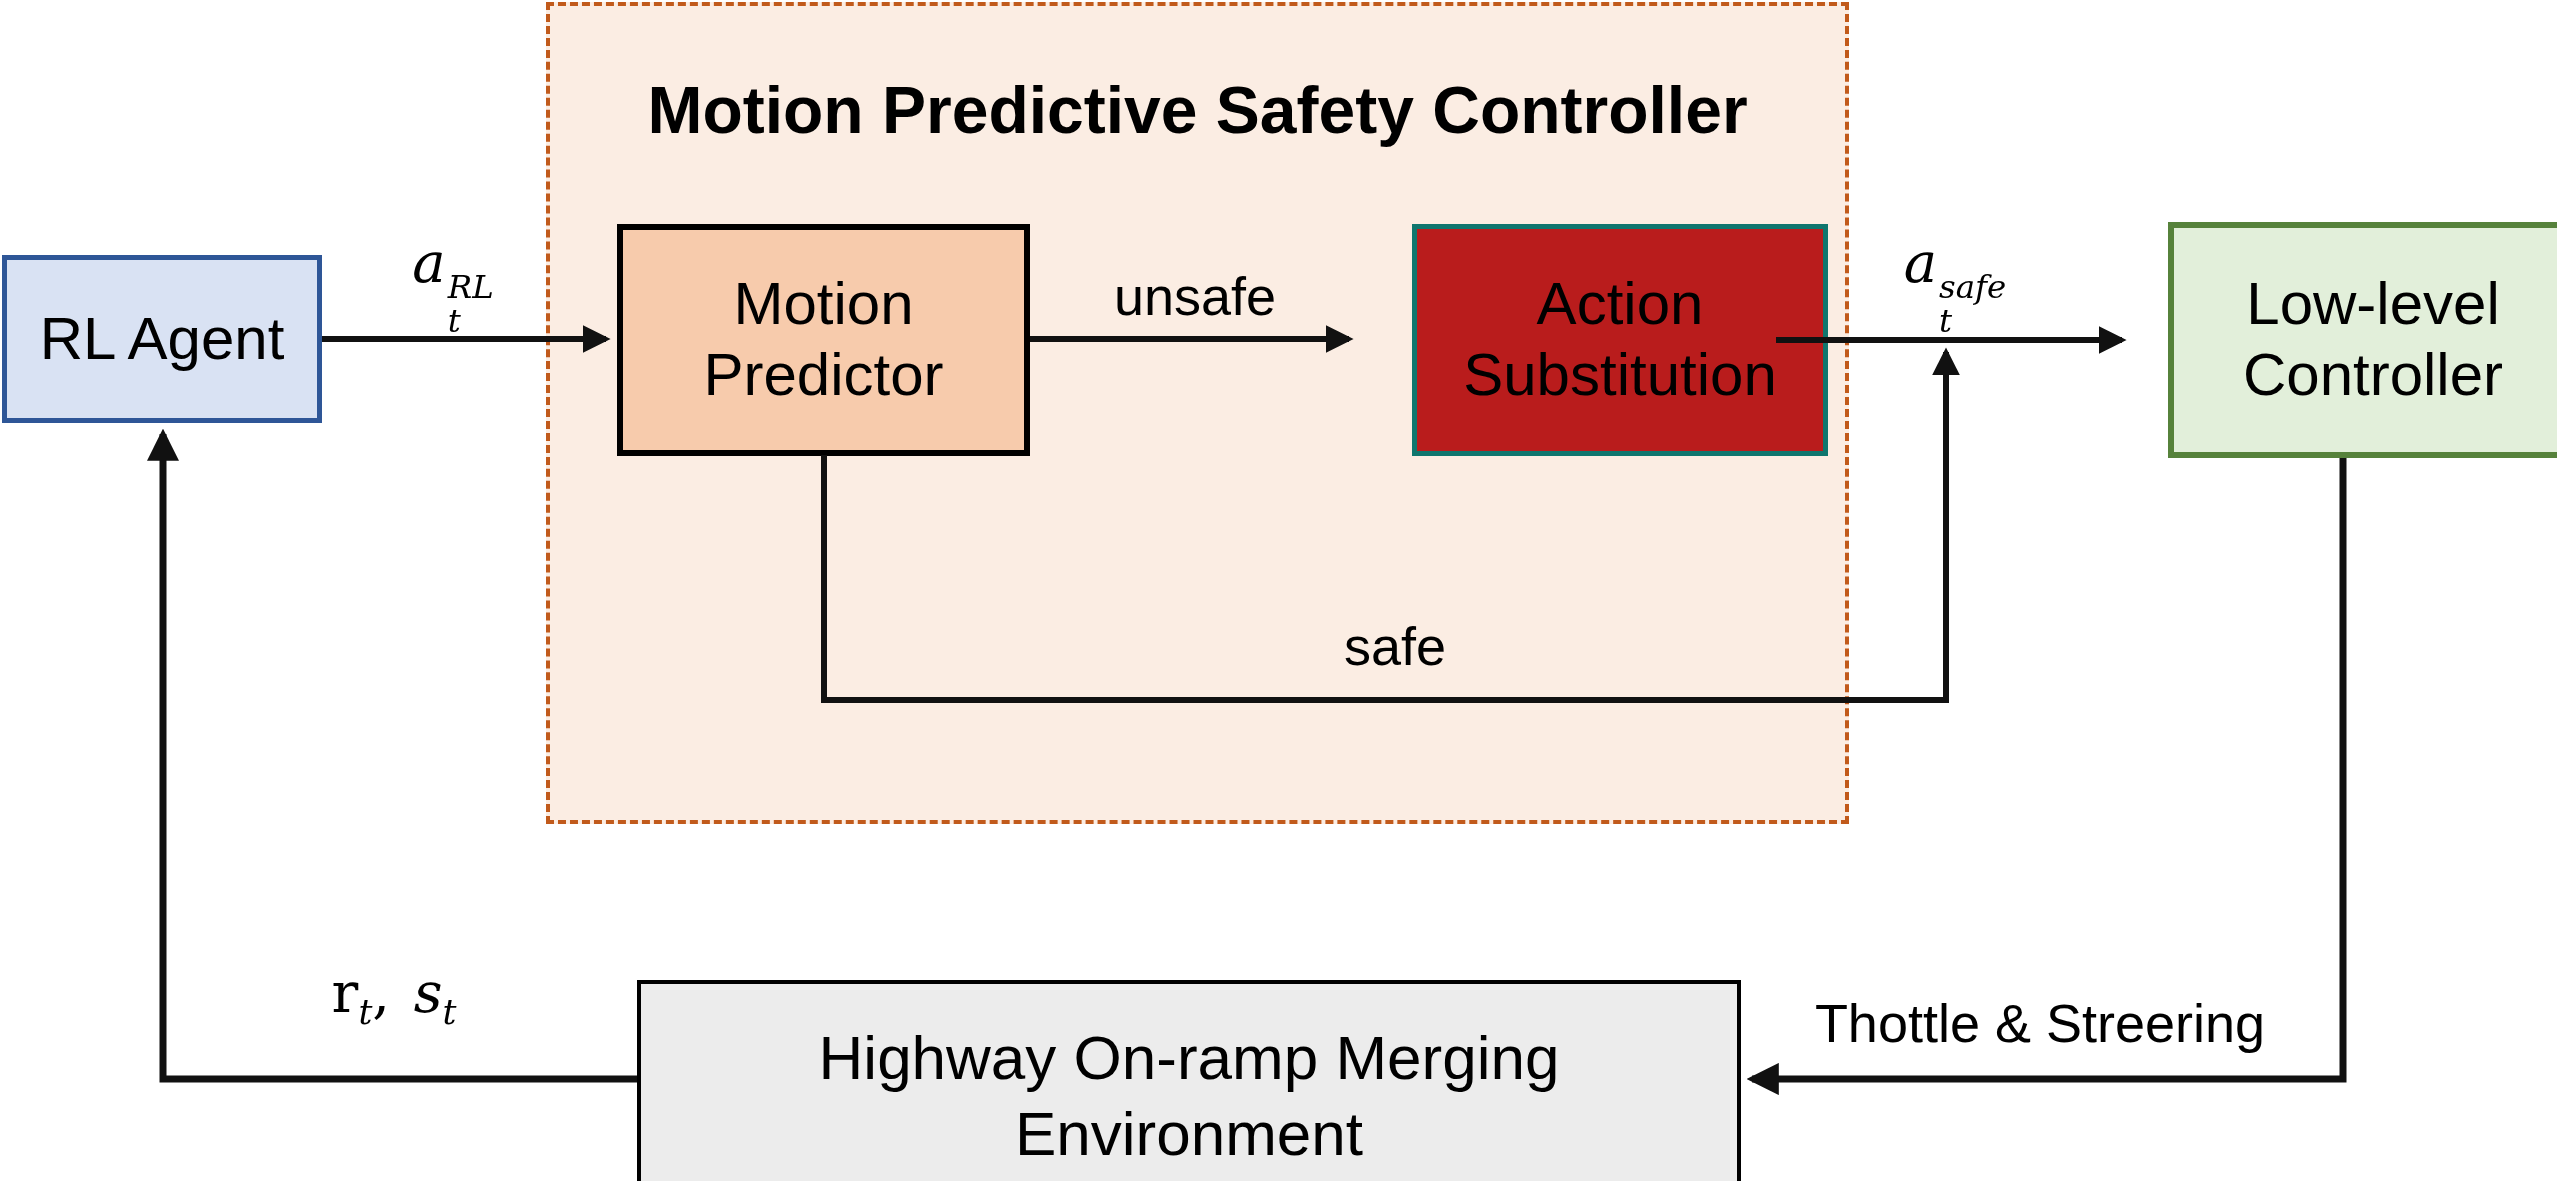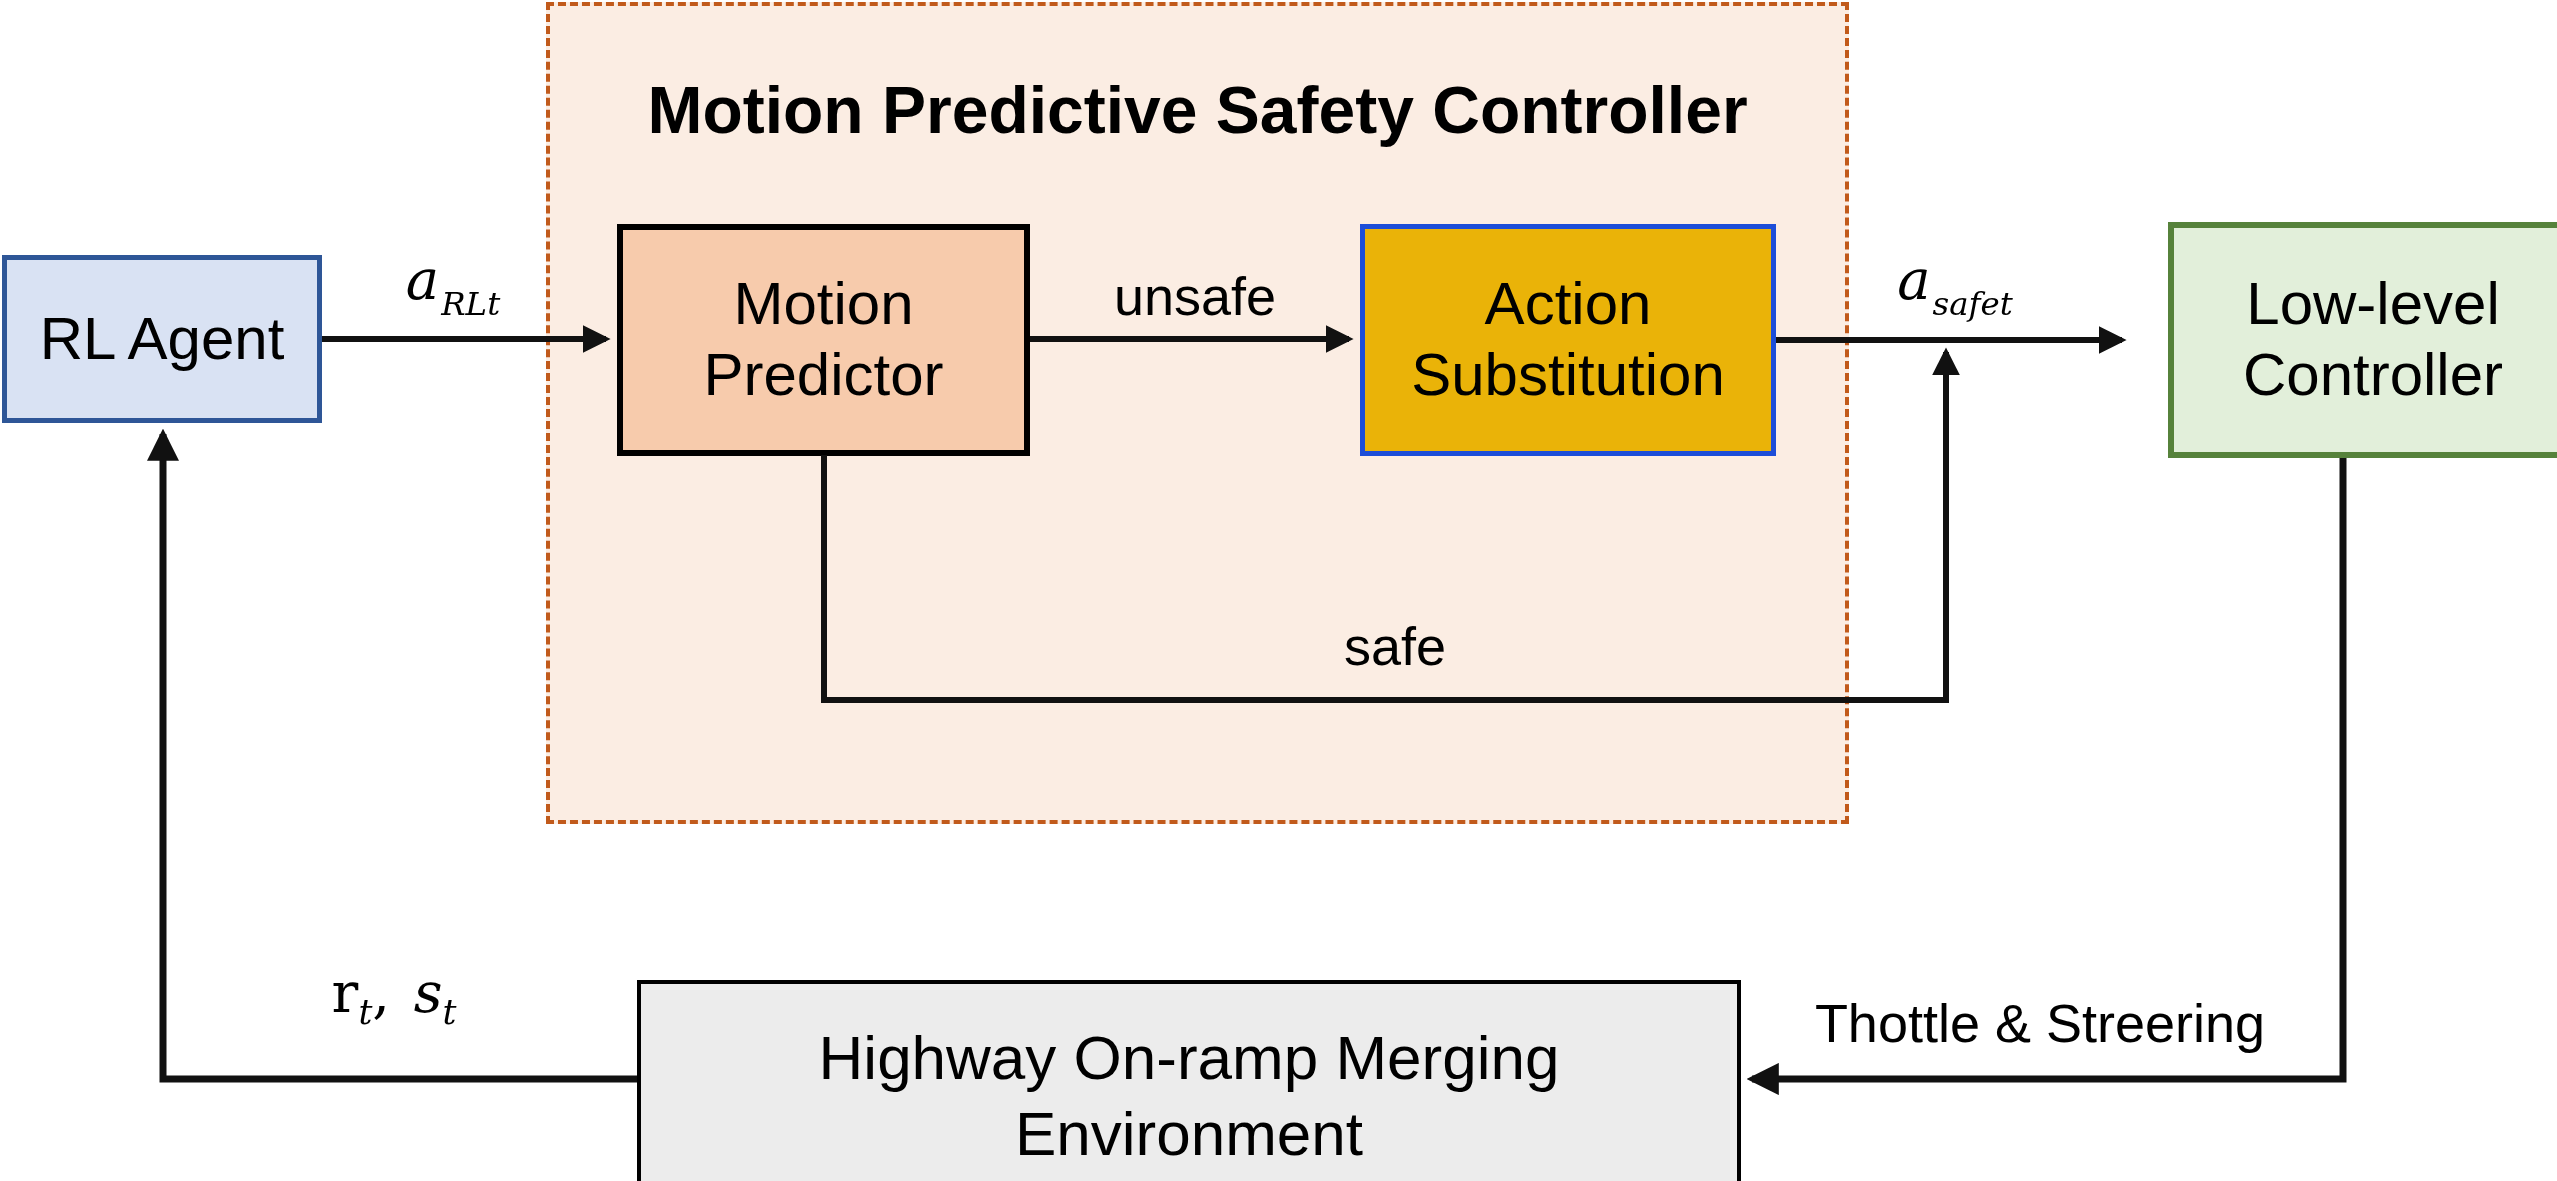--- a/index.html
+++ b/index.html
@@ -20,21 +20,21 @@
 
   
   .node {
     position:absolute; display:flex; flex-direction:column; align-items:center;
     justify-content:center; box-sizing:border-box; text-align:center;
     line-height:1.18;
   }
   .node .ln { display:block; }
   .node-rl  { left:2px;    top:255px; width:320px;  height:168px; background:#D9E2F3; border:5px solid #2E5697; font-size:60px; }
   .node-mp  { left:617px;  top:224px; width:413px;  height:232px; background:#F7CBAC; border:6px solid #000000; font-size:60px; }
-  .node-as  { left:1360px; top:224px; width:416px;  height:232px; background:#eab308; border:5px solid #1d4ed8; font-size:60px; }
+  .node-as  { left:1412px; top:224px; width:416px;  height:232px; background:#b91c1c; border:5px solid #0f766e; font-size:60px; }
   .node-llc { left:2133px; top:222px; width:410px;  height:236px; background:#E2EFDA; border:6px solid #56823B; font-size:60px;margin-left:35px; }
   .node-env { left:637px;  top:980px; width:1104px; height:232px; background:#ECECEC; border:4px solid #000000; font-size:62px; line-height:1.22; }
 
   
   .elabel {
     position:absolute; transform:translate(-50%,-50%);
     font-size:54px; white-space:nowrap;
   }
   #lbl-unsafe   { left:1195px; top:296px; }
   #lbl-safe     { left:1395px; top:646px; }
@@ -43,21 +43,21 @@
   
   .math {
     position:absolute; transform:translate(-50%,-50%);
     font-family:"DejaVu Serif", serif; font-style:italic;
     font-size:56px; white-space:nowrap;
   }
   #lbl-rl-action   { left:453px;  top:284px; }
   #lbl-safe-action { left:1955px; top:284px; }
   #lbl-reward      { left:394px;  top:996px; }
   .mstack {
-    display:inline-flex; flex-direction:row; align-items:flex-start;
+    display:inline-flex; flex-direction:column; align-items:flex-start;
     font-size:0.58em; line-height:1.05; vertical-align:-0.5em; margin-left:2px;
   }
   .msb { font-size:0.62em; vertical-align:-0.35em; }
   .roman { font-style:normal; }
   .comma { font-style:normal; margin-right:0.42em; }
 
   svg.arrows { position:absolute; left:0; top:0; pointer-events:none; }
 </style>
 </head>
 <body>

